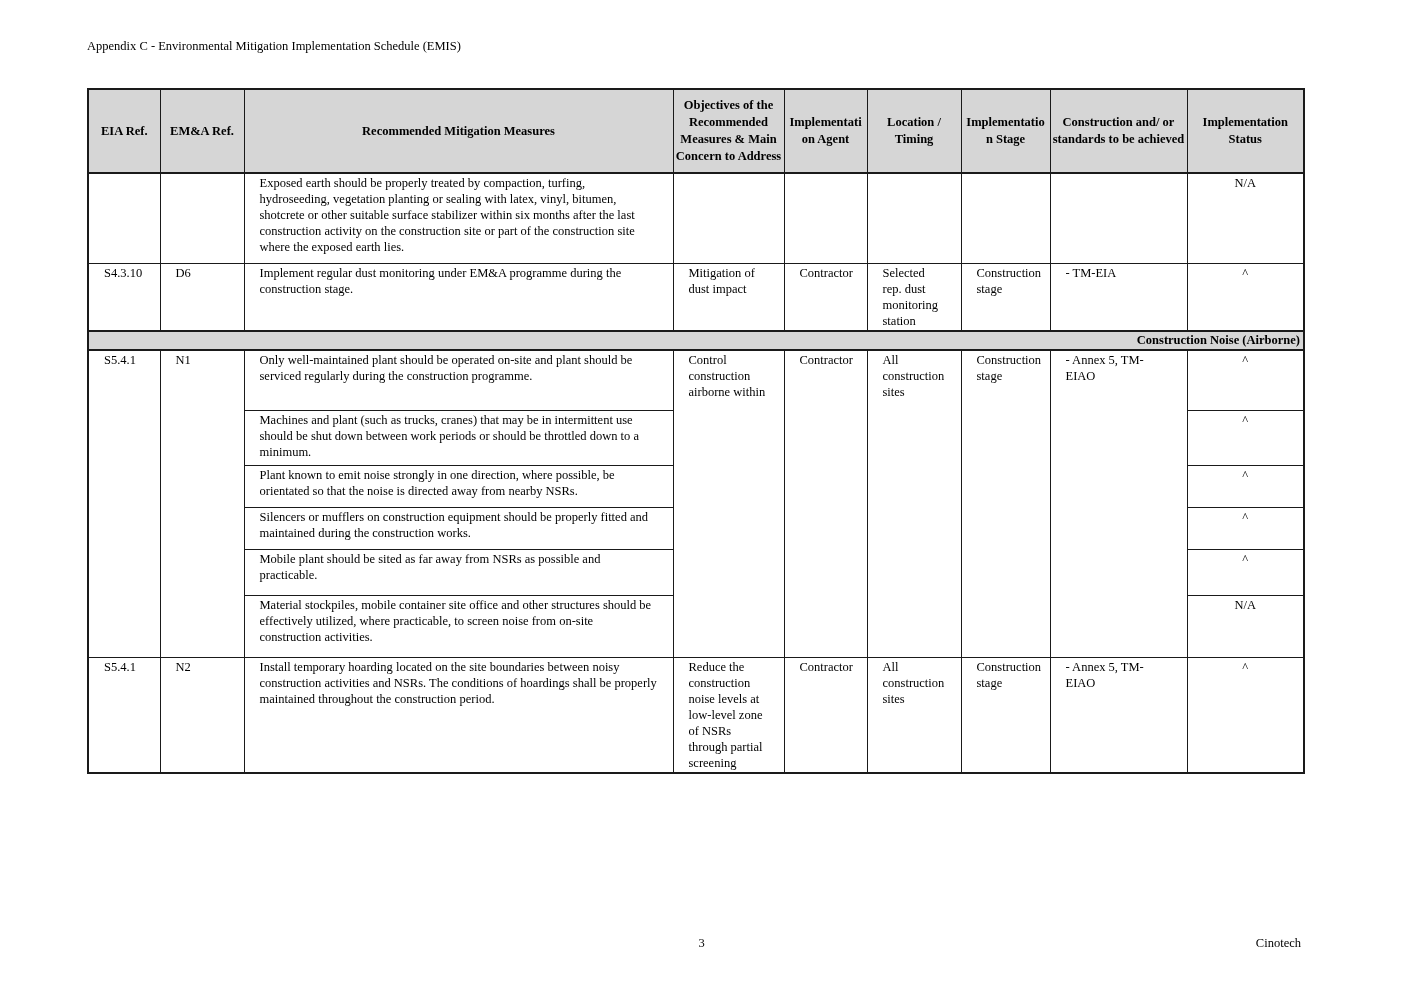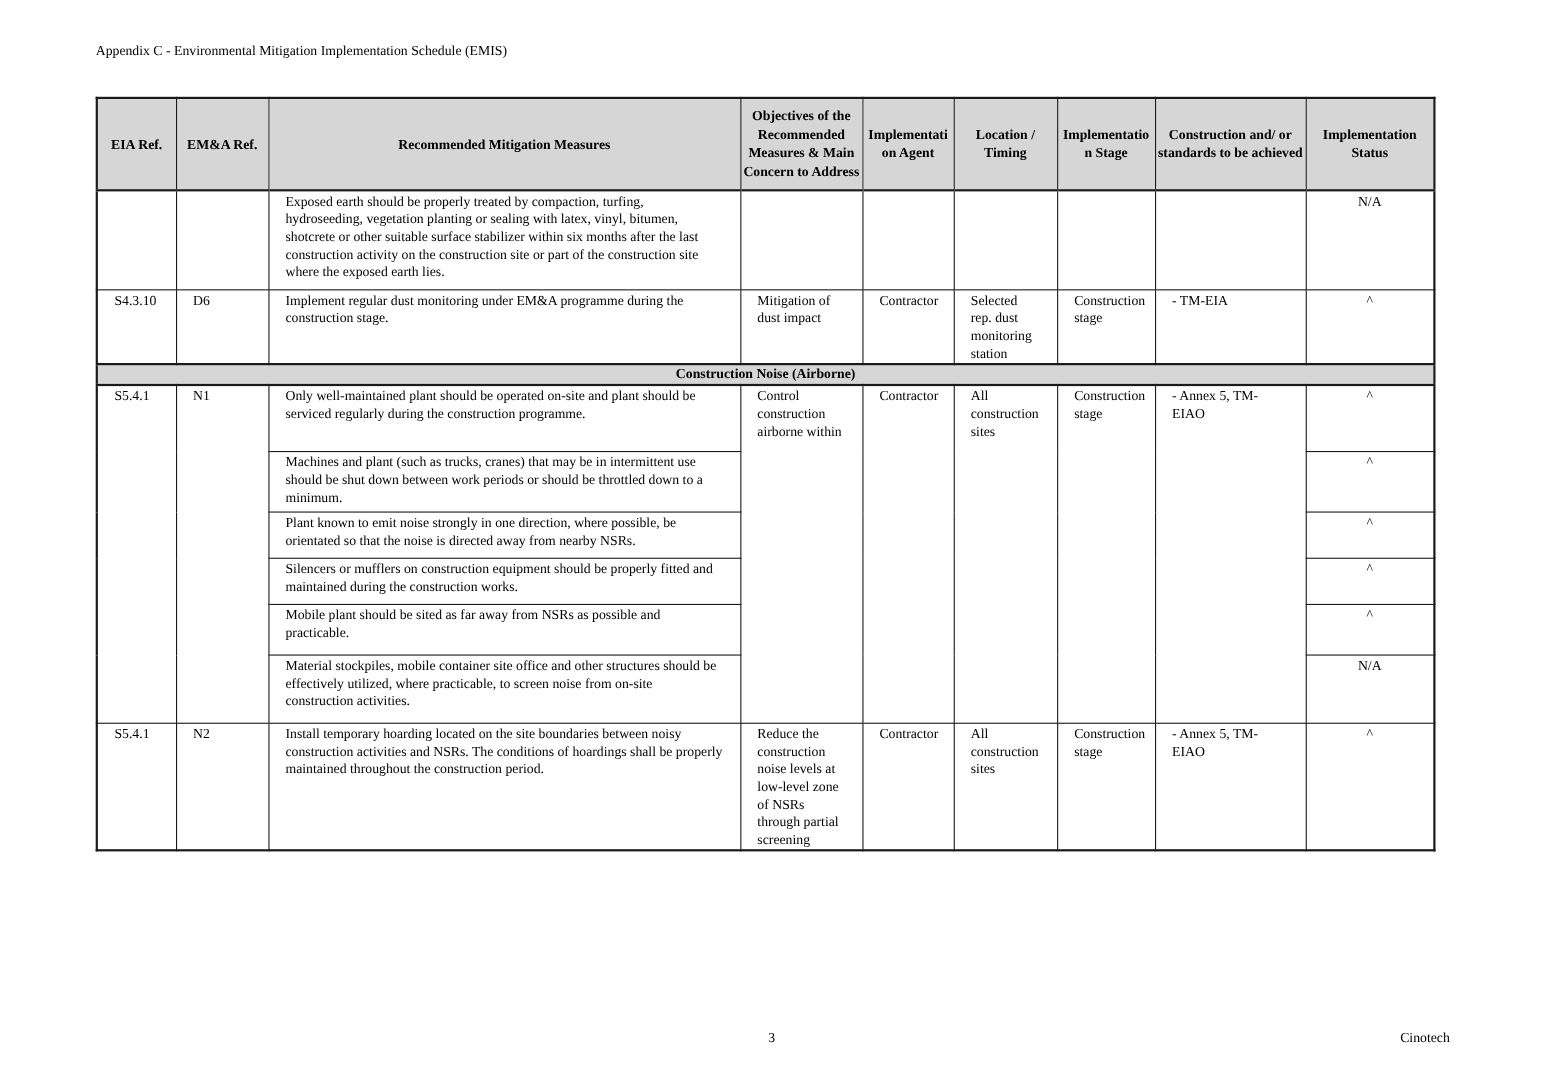--- a/index.html
+++ b/index.html
@@ -53,35 +53,35 @@
     word-break: break-word;
   }
   td.c { text-align: left; }
   td.l { text-align: left; }
   td.status { text-align: center; }
   tr.section td {
     background: #d6d6d6;
     font-weight: bold;
     border-top: 2px solid #1a1a1a;
     border-bottom: 2px solid #1a1a1a;
-    padding: 0 14px;
+    padding: 0 3px;
     line-height: 17px;
-    text-align: center;
+    text-align: right;
   }
   .footer-page {
     position: absolute;
     left: 0;
     top: 936px;
     width: 1403px;
     text-align: center;
     font-size: 12.5px;
   }
   .footer-brand {
     position: absolute;
-    right: 85px;
+    right: 102px;
     top: 936px;
     font-size: 12.5px;
   }
 </style>
 </head>
 <body>
 
 <div class="page">
 
   <div class="doc-title">Appendix C - Environmental Mitigation Implementation Schedule (EMIS)</div>

